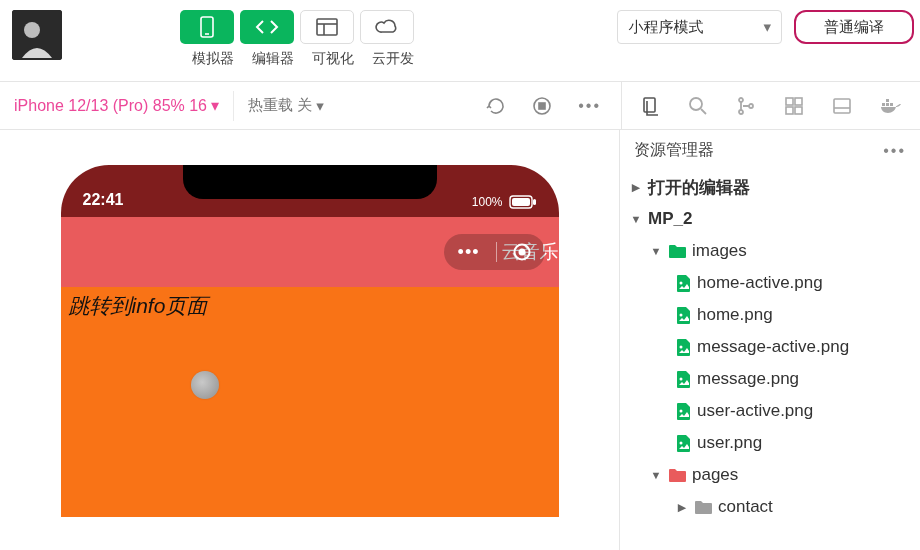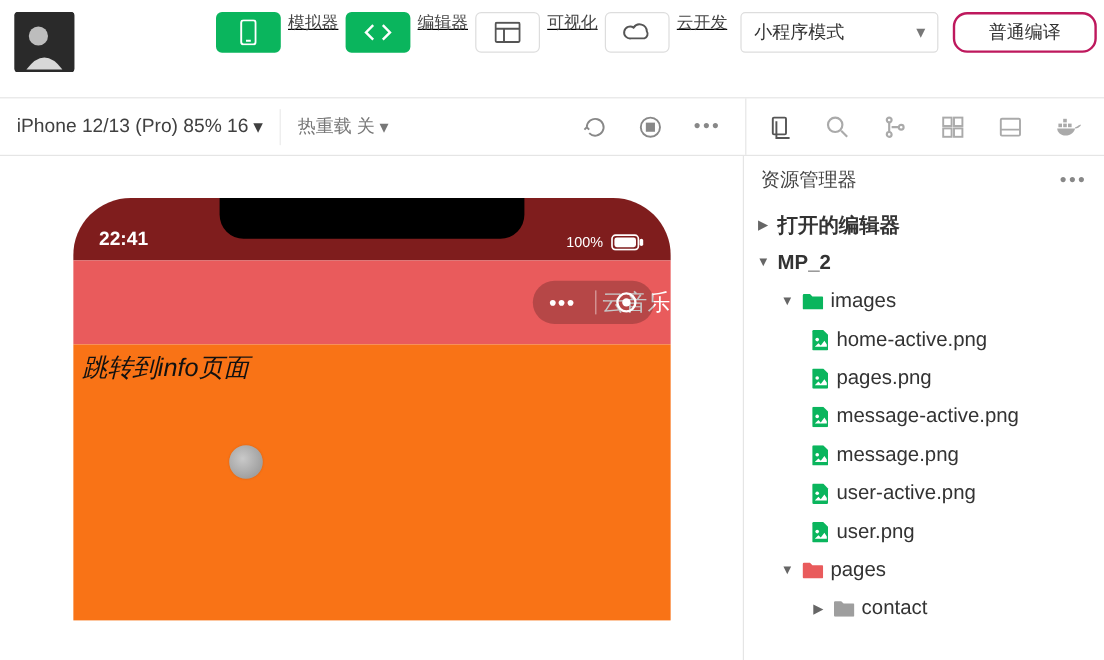--- a/index.html
+++ b/index.html
@@ -3,32 +3,32 @@
 <meta charset="utf-8">
 <style>
   * { box-sizing: border-box; margin: 0; padding: 0; font-family: -apple-system, "Microsoft YaHei", sans-serif; }
   body { width: 920px; height: 550px; background: #fff; overflow: hidden; }
 
   
   .top-toolbar { display: flex; align-items: flex-start; height: 82px; border-bottom: 1px solid #e5e5e5; padding: 10px 0 0 12px; gap: 8px; }
   .avatar { width: 50px; height: 50px; background: #222; border-radius: 3px; display:flex; align-items:center; justify-content:center; color:#ccc; font-size:11px; overflow:hidden; }
   .avatar svg { width:100%; height:100%; }
   .tool-group { display: flex; gap: 6px; margin-left: 110px; }
-  .tool-btn { display:flex; flex-direction:row; align-items:flex-start; gap:6px;text-decoration:underline; }
+  .tool-btn { display:flex; flex-direction:column; align-items:flex-end; gap:6px; }
   .tool-icon-box { width:54px; height:34px; border-radius:5px; display:flex; align-items:center; justify-content:center; }
   .tool-icon-box.green { background:#0ab55d; color:#fff; }
   .tool-icon-box.white { background:#fff; border:1px solid #ddd; color:#444; }
   .tool-label { font-size:14px; color:#444; }
   .right-tools { margin-left:auto; display:flex; gap:12px; align-items:flex-start; padding-right:6px; }
   .mode-select { display:flex; align-items:center; border:1px solid #ddd; border-radius:4px; height:34px; padding:0 10px; font-size:15px; color:#333; gap:60px; margin-top:0; }
   .compile-btn { display:flex; align-items:center; border:2px solid #be185d; border-radius:12px; height:34px; padding:0 28px; font-size:15px; color:#333; }
 
   
   .second-bar { display:flex; align-items:center; height:48px; border-bottom:1px solid #e5e5e5; }
-  .device-label { color:#404040; font-size:16px; padding:0 14px; display:flex; align-items:center; gap:4px; }
+  .device-label { color:#ec4899; font-size:16px; padding:0 14px; display:flex; align-items:center; gap:4px; }
   .hot-reload { color:#777; font-size:15px; padding:0 14px; display:flex; align-items:center; gap:4px; }
   .sep { width:1px; height:30px; background:#eaeaea; }
   .sim-actions { display:flex; gap:26px; align-items:center; margin-left:auto; padding-right:20px; color:#888; }
   .side-toolbar { display:flex; gap:28px; align-items:center; padding:0 18px; color:#888; border-left:1px solid #e5e5e5; height:100%; }
 
   
   .main { display:flex; height:calc(550px - 82px - 48px); }
   .sim-area { flex:1; display:flex; justify-content:center; padding-top:35px; position:relative; border-right:1px solid #e5e5e5; }
   .explorer { width:300px; display:flex; flex-direction:column; }
 
@@ -260,21 +260,21 @@
         <span>home-active.png</span>
       </div>
       <div class="tree-row indent2">
         <span class="file-icon">
             <svg width="15" height="17" viewBox="0 0 15 17" fill="#0ab55d">
               <path d="M2 0h8l4 4v12a1 1 0 0 1-1 1H2a1 1 0 0 1-1-1V1a1 1 0 0 1 1-1z"></path>
               <circle cx="5" cy="8" r="1.5" fill="#fff"></circle>
               <path d="M3 14l3-3 2 2 3-4 2 3v2H3z" fill="#fff"></path>
             </svg>
           </span>
-        <span>pages.png</span>
+        <span>home.png</span>
       </div>
       <div class="tree-row indent2">
         <span class="file-icon">
             <svg width="15" height="17" viewBox="0 0 15 17" fill="#0ab55d">
               <path d="M2 0h8l4 4v12a1 1 0 0 1-1 1H2a1 1 0 0 1-1-1V1a1 1 0 0 1 1-1z"></path>
               <circle cx="5" cy="8" r="1.5" fill="#fff"></circle>
               <path d="M3 14l3-3 2 2 3-4 2 3v2H3z" fill="#fff"></path>
             </svg>
           </span>
         <span>message-active.png</span>

